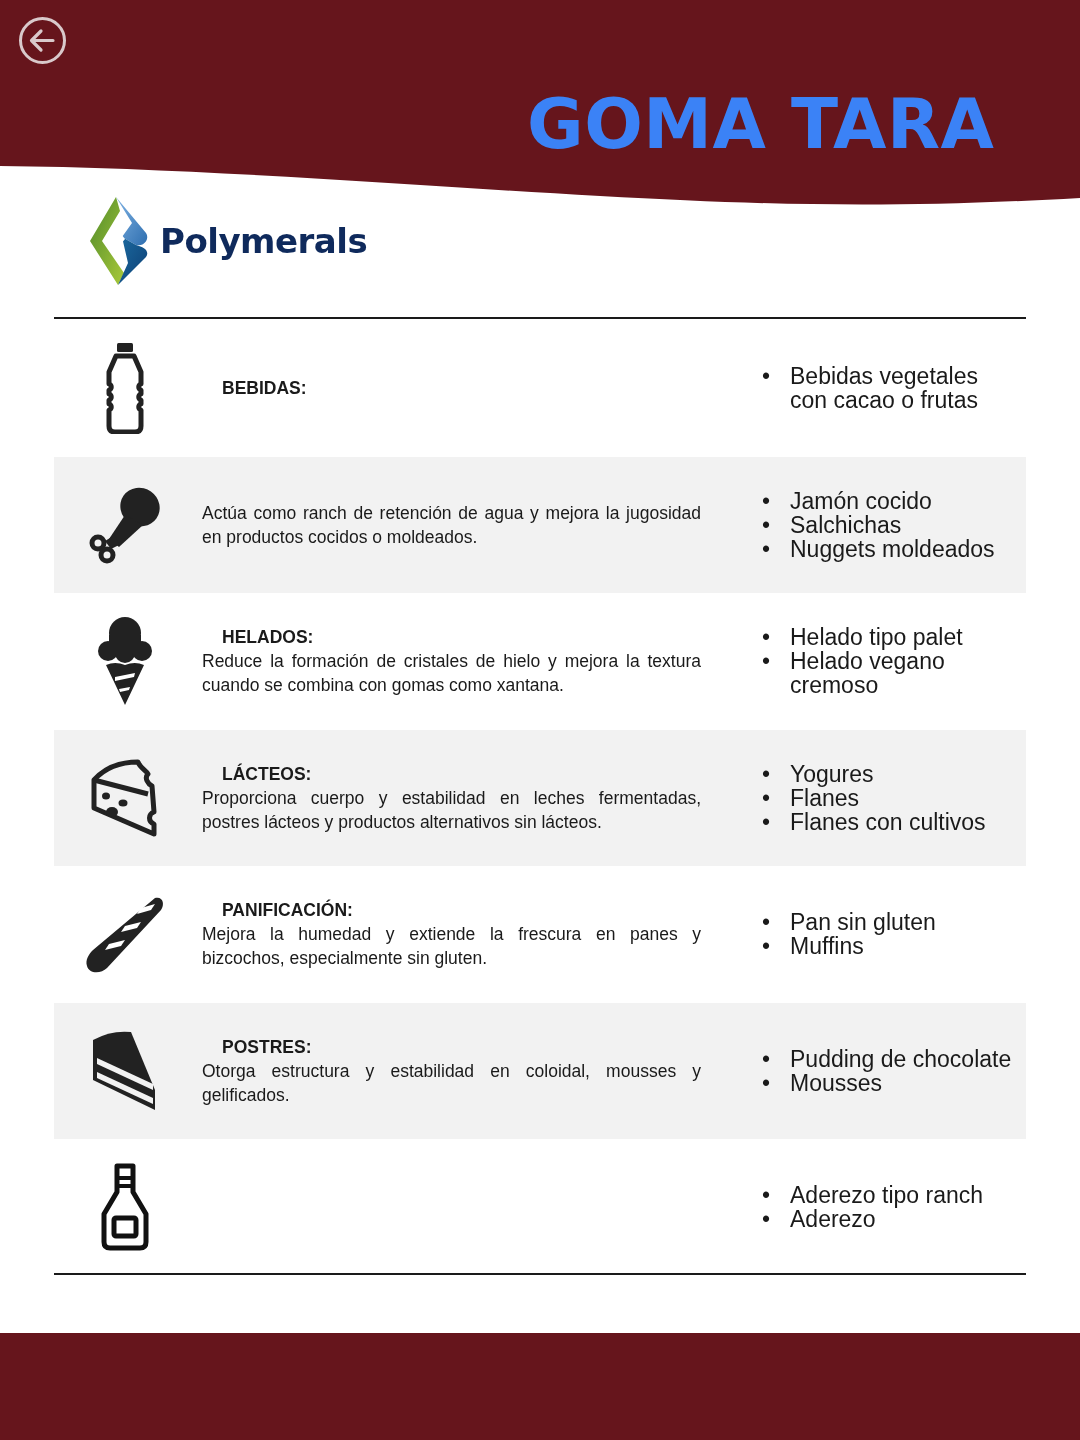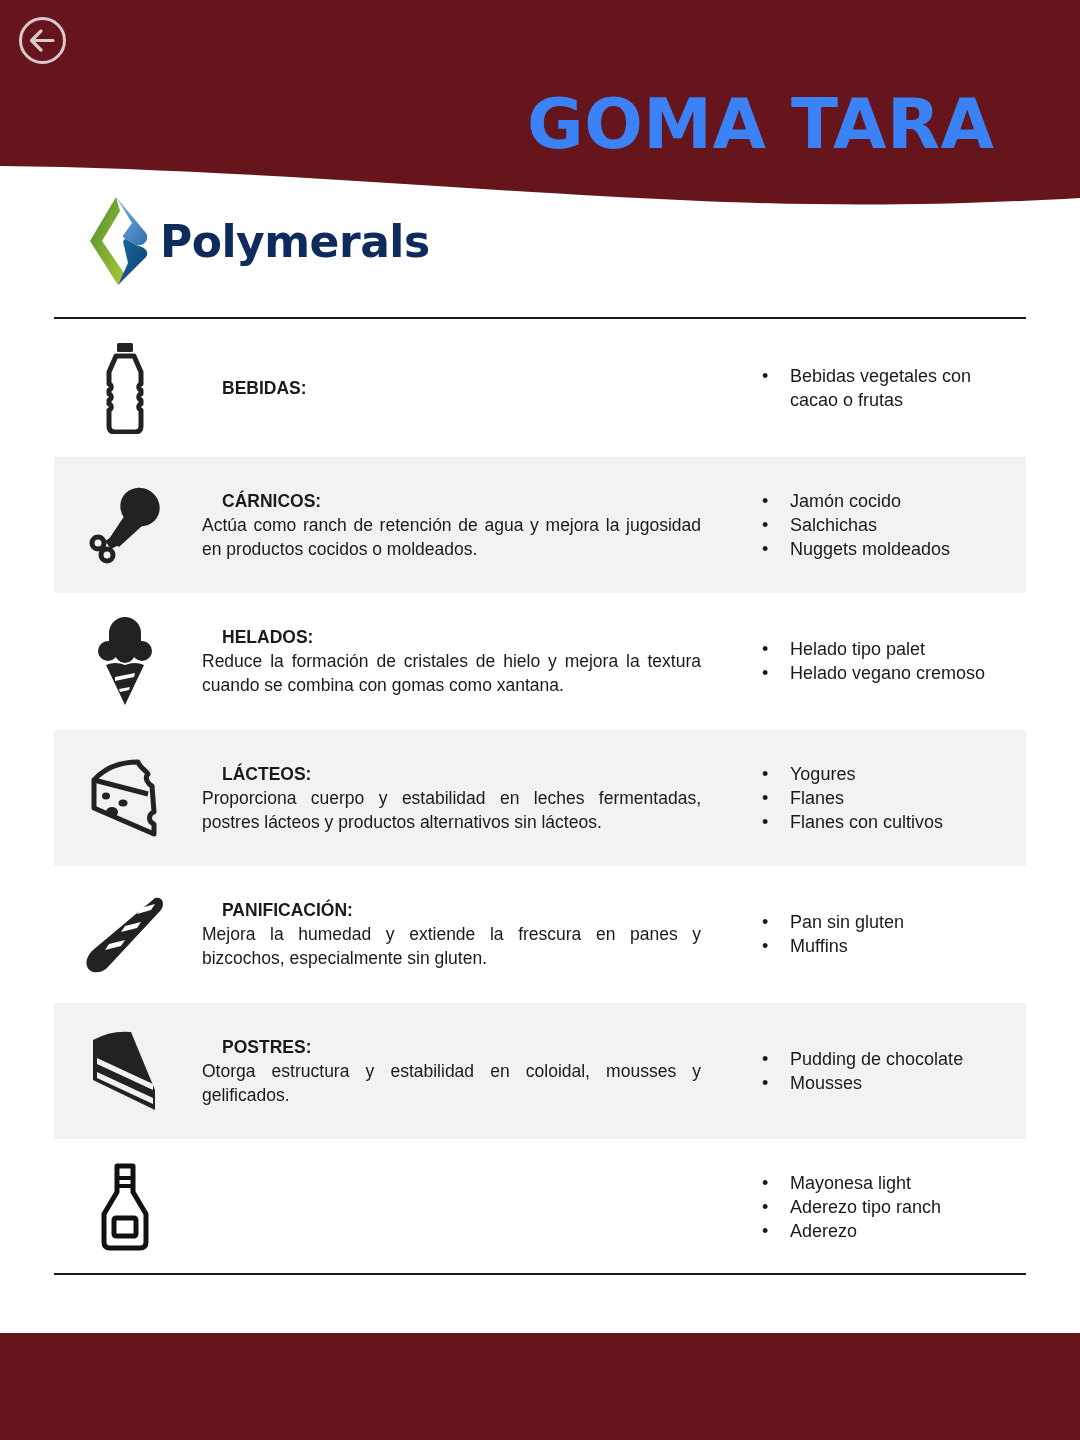--- a/index.html
+++ b/index.html
@@ -6,32 +6,32 @@
     html, body { width: 1080px; height: 1440px; background: #ffffff; overflow: hidden; }
     body { position: relative; font-family: "Liberation Sans", "DejaVu Sans", sans-serif; color: #111; }
 
     .header { position: absolute; left: 0; top: 0; width: 1080px; height: 215px; }
     .header svg.wave { position: absolute; left: 0; top: 0; }
     .back-btn { position: absolute; left: 18px; top: 16px; width: 49px; height: 49px; cursor: pointer; }
     .title { position: absolute; left: 527px; top: 68px; font-family: "DejaVu Sans", sans-serif; font-weight: bold; font-size: 69px; letter-spacing: 0.5px; color: #3b82f6; line-height: 70px; margin-top: 21px; }
 
     .logo { position: absolute; left: 88px; top: 193px; height: 96px; display: flex; align-items: center; }
     .logo-mark { width: 66px; height: 96px; }
-    .logo-text { margin-left: 6px; font-family: "DejaVu Sans", sans-serif; font-weight: bold; font-size: 44px; color: #0f2a5c; letter-spacing: -0.5px; }
+    .logo-text { margin-left: 6px; font-family: "DejaVu Sans", sans-serif; font-weight: bold; font-size: 34px; color: #0f2a5c; letter-spacing: -0.5px; }
 
     .rule { position: absolute; left: 54px; width: 972px; height: 2px; background: #1a1a1a; }
 
     .rows { position: absolute; left: 54px; top: 320px; width: 972px; }
     .row { position: relative; width: 972px; height: 136.5px; }
     .row.shade { background: #f2f2f2; }
     .row .icon { position: absolute; left: 28px; top: 50%; transform: translateY(-50%); width: 86px; height: 96px; display: flex; align-items: center; justify-content: center; }
     .row .desc { position: absolute; left: 148px; width: 499px; top: 50%; transform: translateY(-50%); font-size: 17.5px; line-height: 24px; color: #1a1a1a; }
     .row .desc .heading { font-weight: bold; display: block; margin-left: 20px; }
     .row .desc .body { display: block; text-align: justify; }
-    .row .examples { position: absolute; left: 706px; top: 50%; transform: translateY(-50%); width: 260px; list-style: none; font-size: 18px; line-height: 24px; color: #1a1a1a; }
+    .row .examples { position: absolute; left: 706px; top: 50%; transform: translateY(-50%); width: 260px; list-style: none; font-size: 23px; line-height: 24px; color: #1a1a1a; }
     .row .examples li { position: relative; padding-left: 30px; }
     .row .examples li::before { content: "•"; position: absolute; left: 2px; top: 0; }
 
     .footer { position: absolute; left: 0; top: 1333px; width: 1080px; height: 107px; background: #66151c; }
   </style>
 </head>
 <body>
 
 <div class="header">
   <svg class="wave" width="1080" height="215" viewBox="0 0 1080 215">
@@ -95,21 +95,20 @@
         <ellipse cx="55" cy="22" rx="20" ry="19" transform="rotate(35 55 22)" fill="#222"></ellipse>
         <path d="M40 30 L58 40 L34 62 L24 54 Z" fill="#222"></path>
         <g fill="none" stroke="#222" stroke-width="5">
           <circle cx="13" cy="58" r="6"></circle>
           <circle cx="22" cy="70" r="6"></circle>
         </g>
         <path d="M20 56 L30 50 L34 60 L26 64 Z" fill="#222"></path>
       </svg>
     </div>
     <div class="desc">
-      <span class="heading">CÁRNICOS:</span>
       <span class="body">Actúa como ranch de retención de agua y mejora la jugosidad en productos cocidos o moldeados.</span>
     </div>
     <ul class="examples">
       <li>Jamón cocido</li>
       <li>Salchichas</li>
       <li>Nuggets moldeados</li>
     </ul>
   </div>
 
   <div class="row">
@@ -195,21 +194,20 @@
 
   <div class="row">
     <div class="icon">
       <svg width="54" height="90" viewBox="0 0 54 90">
         <path d="M19 4 H35 V30 L48 52 V80 C48 84 46 86 42 86 H12 C8 86 6 84 6 80 V52 L19 30 Z" fill="none" stroke="#111" stroke-width="5" stroke-linejoin="round"></path>
         <path d="M19 16 H35 M19 24 H35" stroke="#111" stroke-width="4"></path>
         <rect x="16" y="56" width="22" height="18" rx="2" fill="none" stroke="#111" stroke-width="5"></rect>
       </svg>
     </div>
     <ul class="examples">
-      <li>Mayonesa light</li>
       <li>Aderezo tipo ranch</li>
       <li>Aderezo</li>
     </ul>
   </div>
 
 </div>
 
 <div class="rule" style="top:1273px;"></div>
 
 <div class="footer"></div>

